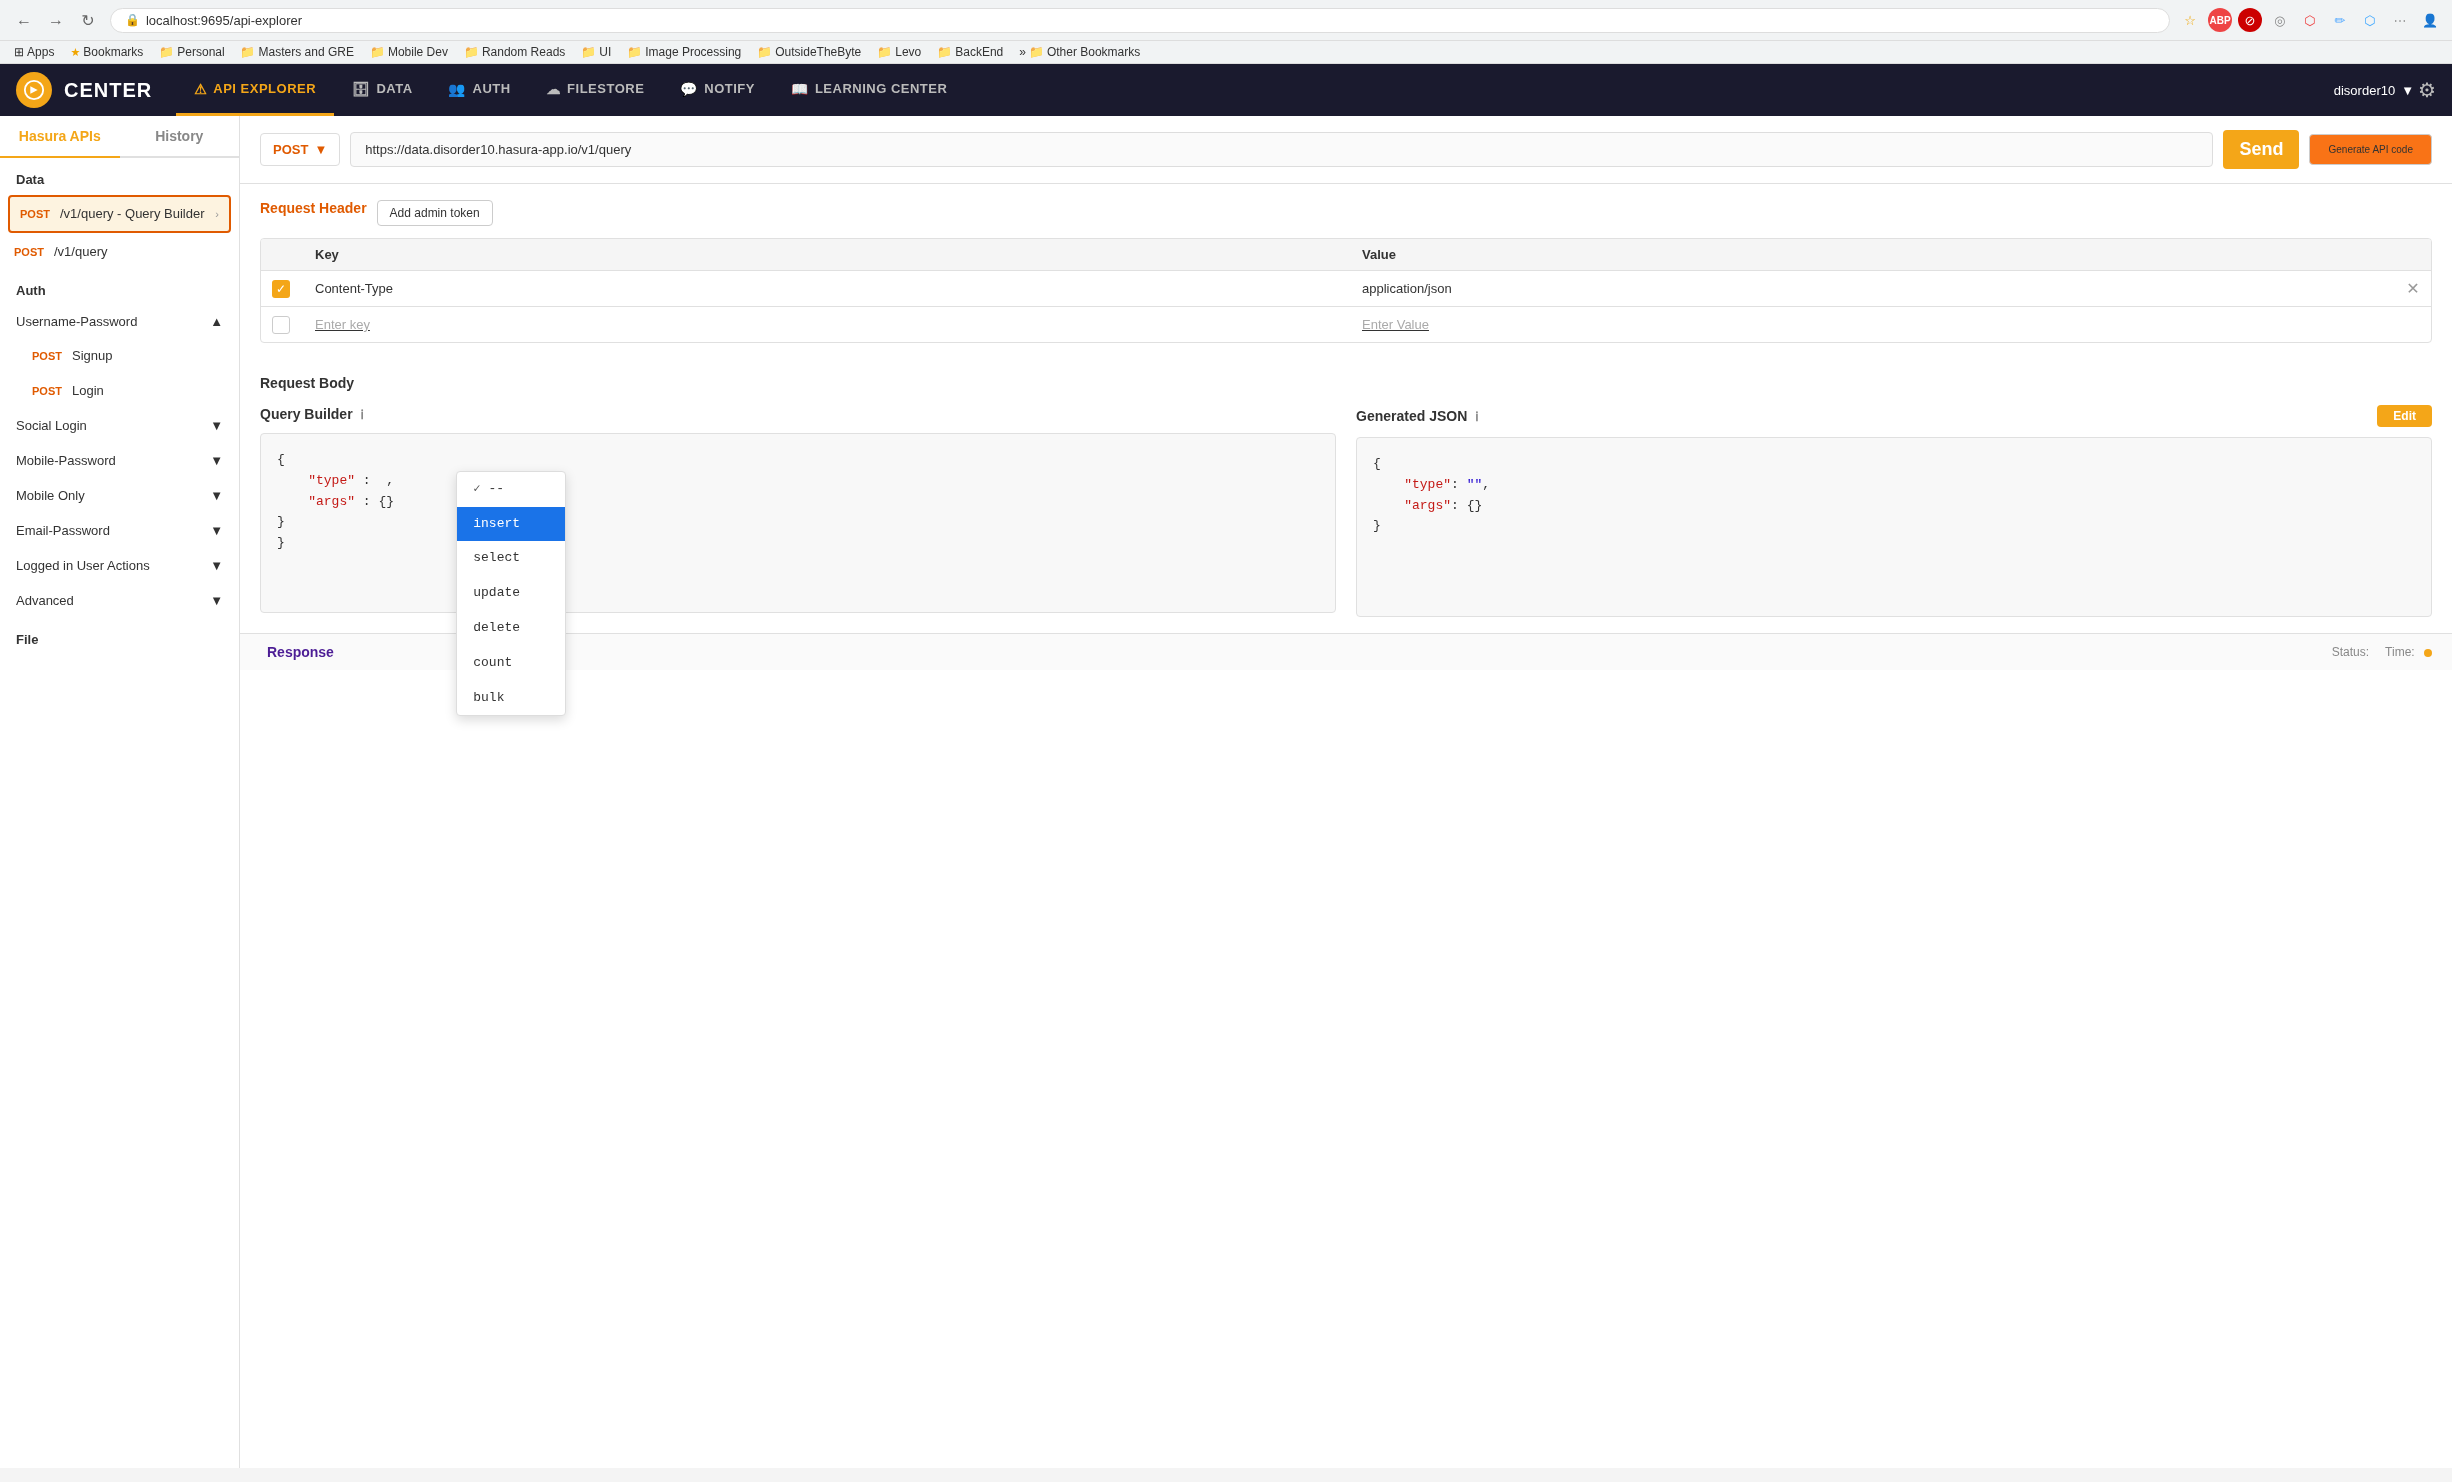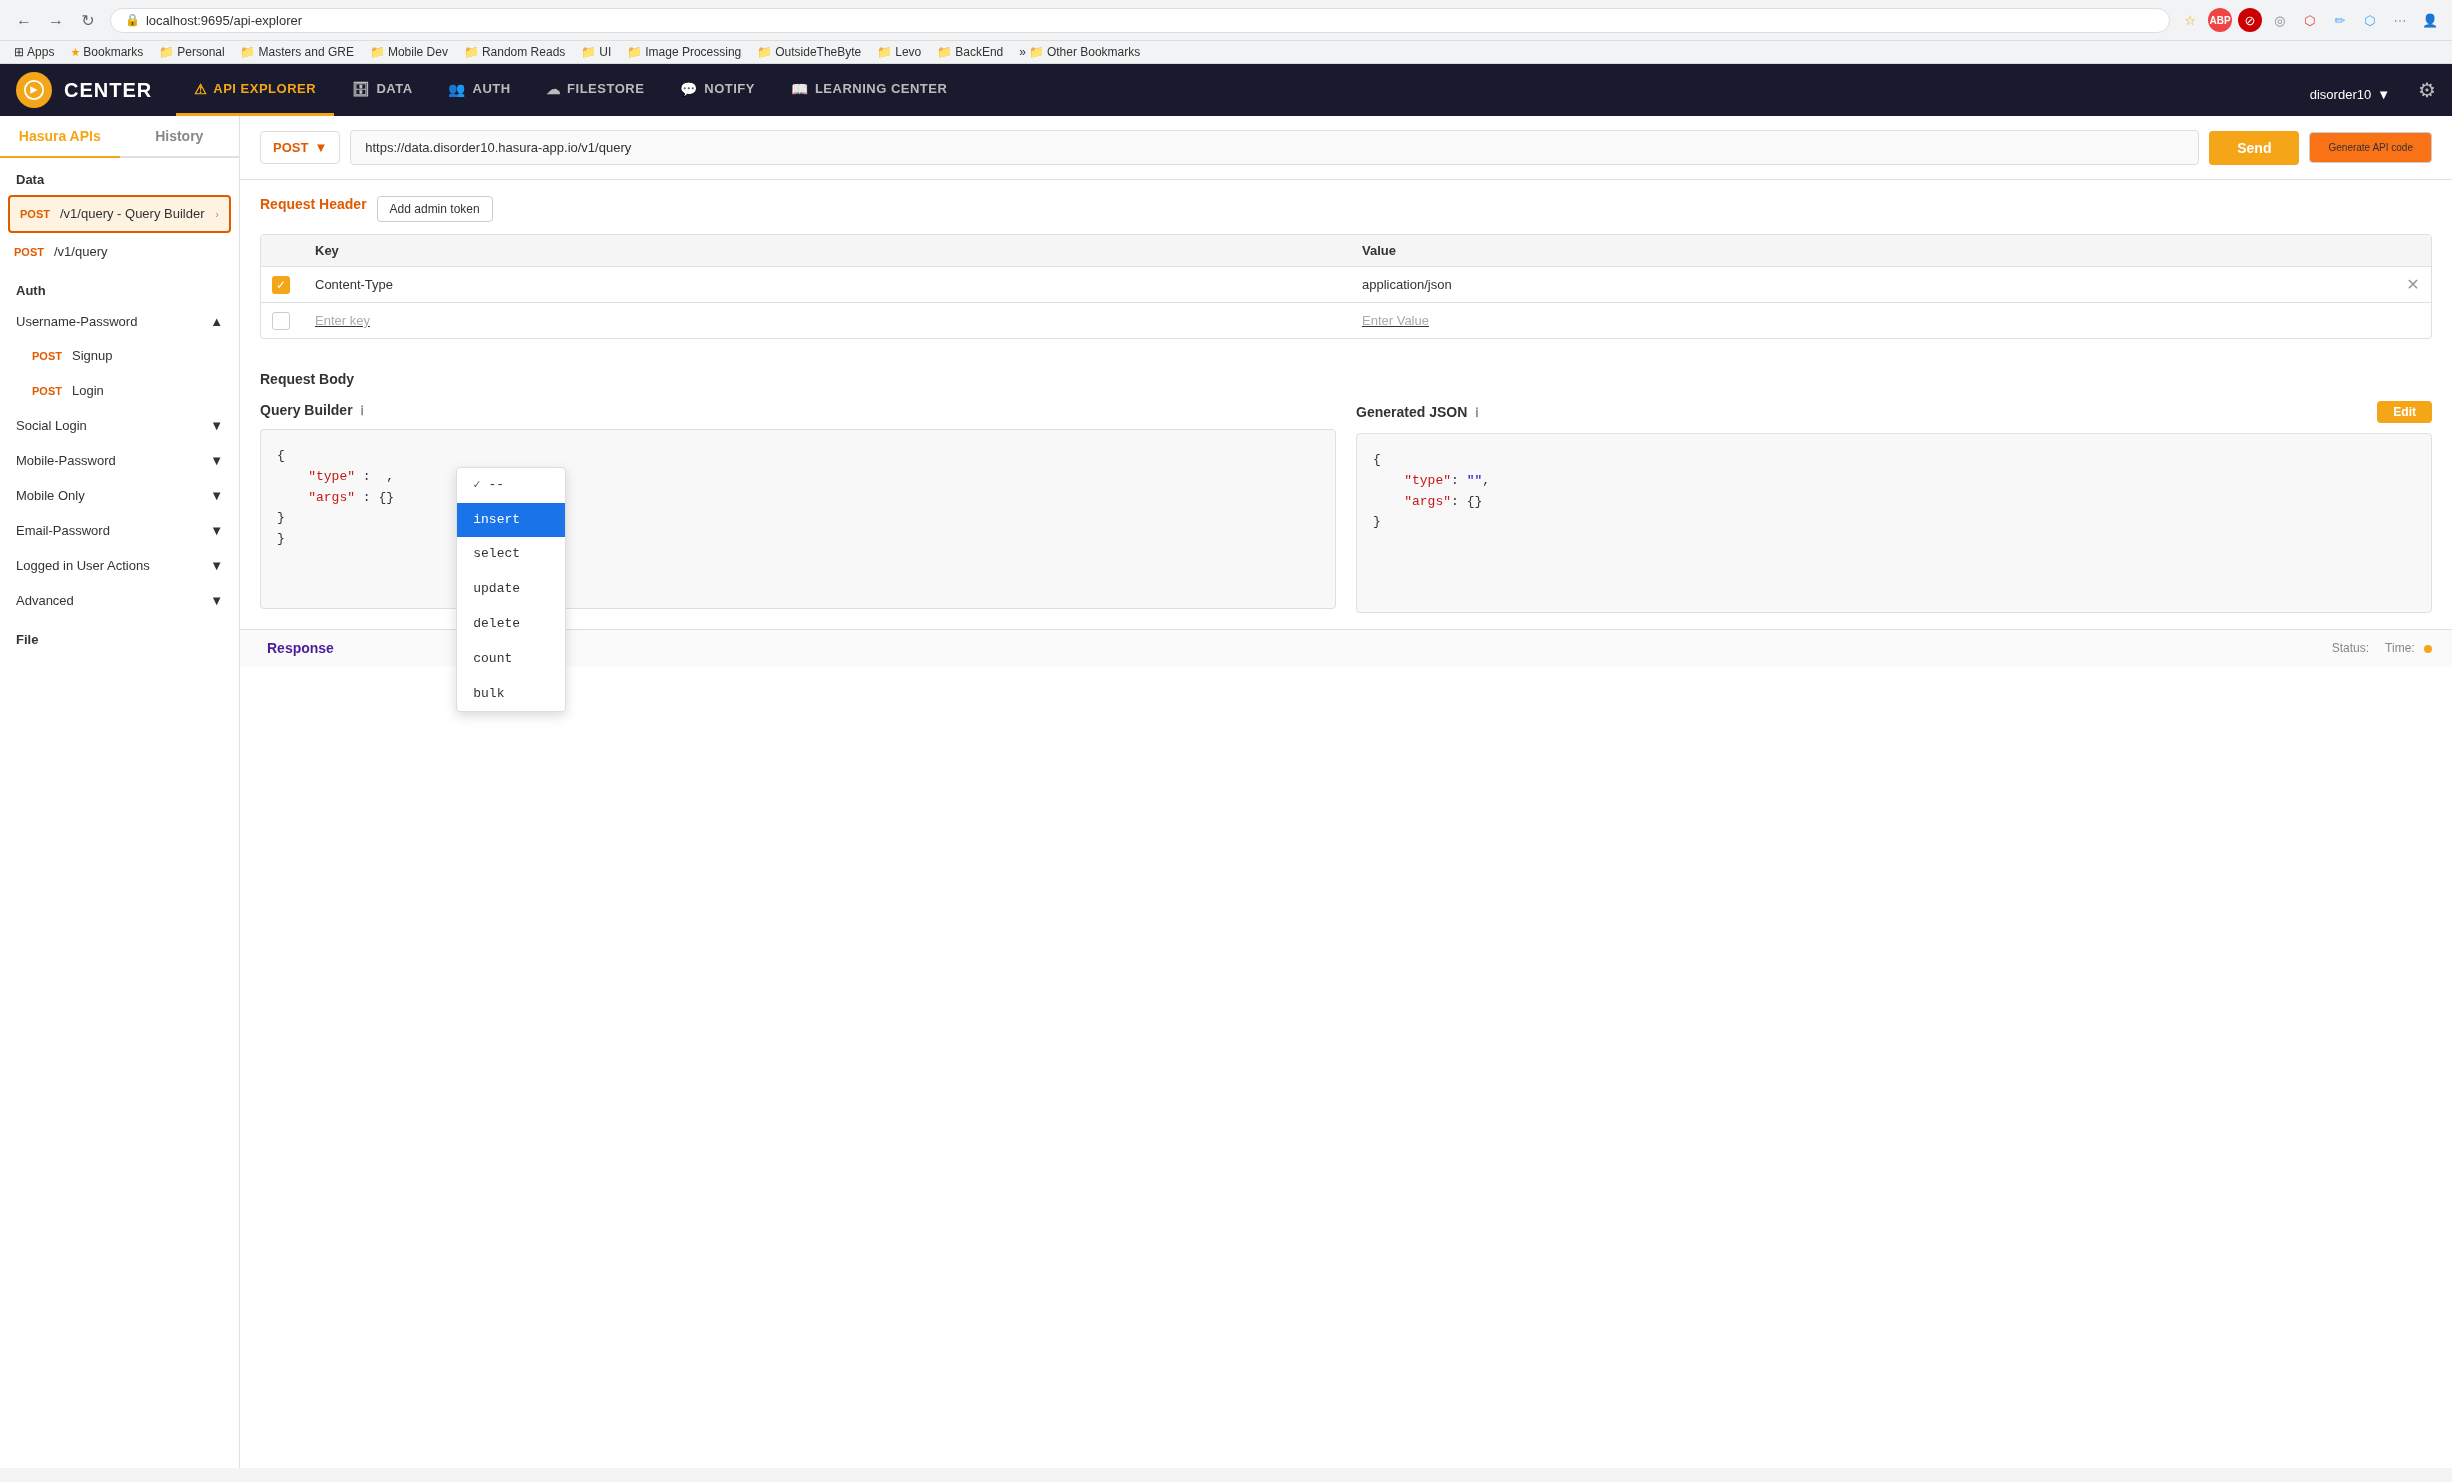--- a/index.html
+++ b/index.html
@@ -49,21 +49,21 @@
     .app-logo svg { width: 22px; height: 22px; }
     .app-title { font-size: 20px; font-weight: 700; letter-spacing: 1px; color: white; margin-right: 24px; }
     .nav-tabs { display: flex; align-items: center; flex: 1; height: 100%; }
     .nav-tab {
       display: flex; align-items: center; gap: 6px; padding: 0 18px; height: 100%;
       color: #bbb; font-size: 13px; font-weight: 600; cursor: pointer; letter-spacing: 0.5px;
       border-bottom: 3px solid transparent; text-transform: uppercase;
     }
     .nav-tab.active { color: #f4a618; border-bottom-color: #f4a618; }
     .nav-tab-icon { font-size: 14px; }
-    .header-right { display: flex; align-items: flex-end; gap: 28px; margin-left: auto; }
+    .header-right { display: flex; align-items: center; gap: 4px; margin-left: auto; }
     .user-badge { display: flex; align-items: center; gap: 6px; color: white; font-size: 13px; cursor: pointer; }
     .settings-btn { color: #bbb; font-size: 20px; cursor: pointer; }
 
     
     .main-layout { display: flex; height: calc(100vh - 130px); }
 
     
     .sidebar { width: 240px; background: white; border-right: 1px solid #e0e0e0; overflow-y: auto; flex-shrink: 0; }
     .sidebar-tabs { display: flex; border-bottom: 2px solid #e0e0e0; }
     .sidebar-tab {
@@ -95,22 +95,22 @@
     }
     .method-select {
       display: flex; align-items: center; gap: 6px; padding: 8px 12px;
       border: 1px solid #ddd; border-radius: 4px; cursor: pointer; font-weight: 600; color: #e05a00; font-size: 13px;
     }
     .url-input {
       flex: 1; padding: 9px 14px; border: 1px solid #ddd; border-radius: 4px;
       font-size: 13px; color: #333; background: #fafafa;
     }
     .send-btn {
-      padding: 9px 28px; background: #f4a618; color: white; border: none;
-      border-radius: 4px; font-size: 14px; font-weight: 600; cursor: pointer;
+      padding: 9px 16px; background: #f4a618; color: white; border: none;
+      border-radius: 4px; font-size: 18px; font-weight: 600; cursor: pointer;
     }
     .gen-api-btn {
       padding: 9px 18px; background: #f97316; color: #333; border: 1px solid #ccc;
       border-radius: 4px; font-size: 10px; font-weight: 500; cursor: pointer;
     }
 
     
     .request-section { padding: 16px 20px; }
     .section-title-row { display: flex; align-items: flex-start; gap: 10px; margin-bottom: 12px; }
     .section-title { font-size: 14px; font-weight: 600; color: #e05a00; }

